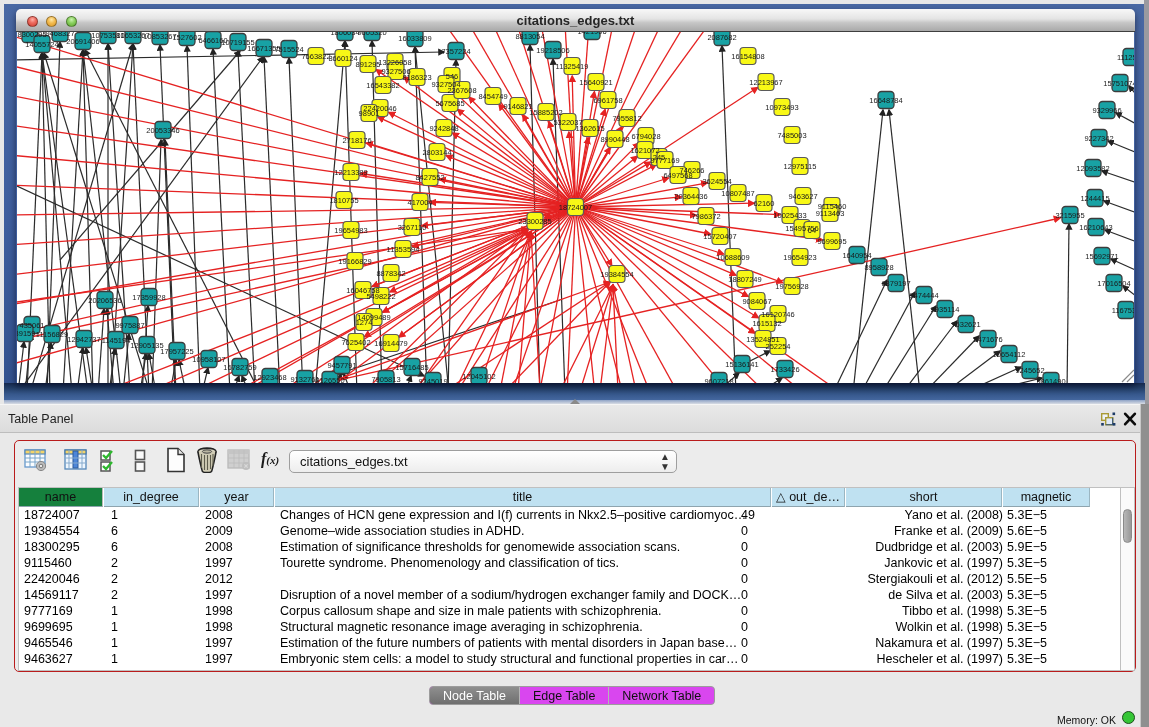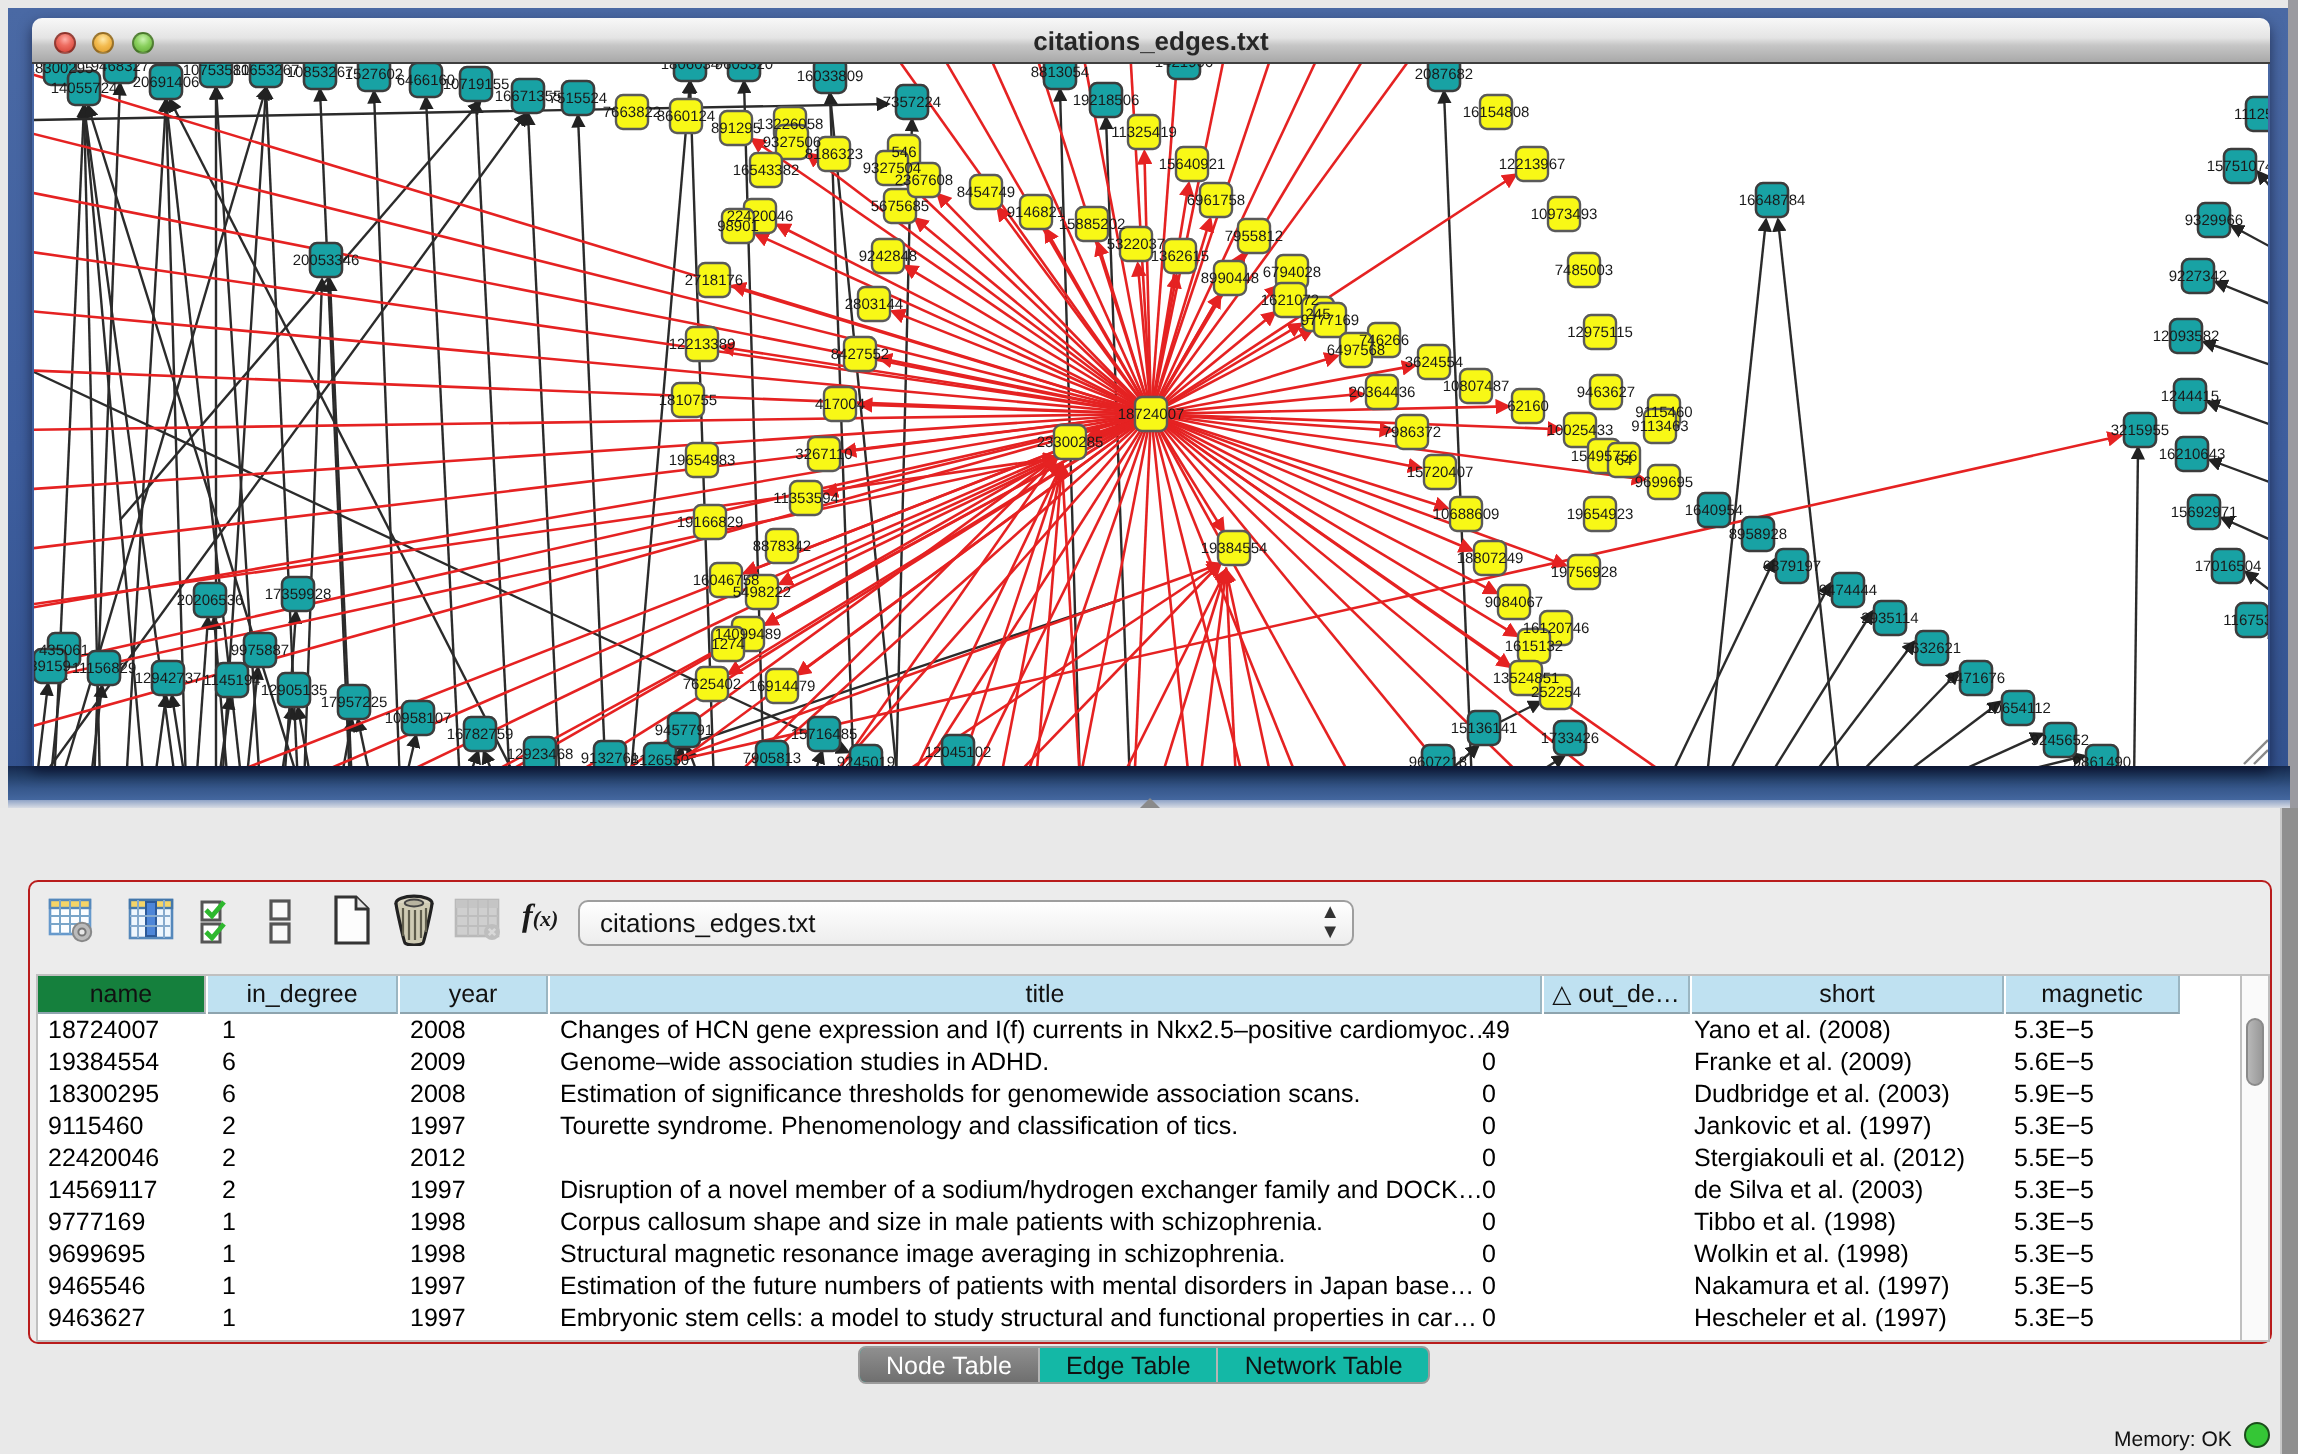--- a/index.html
+++ b/index.html
@@ -29,26 +29,26 @@
 #dd{position:absolute;left:274px;top:9px;width:388px;height:23px;background:linear-gradient(180deg,#ffffff,#ededed);border:1px solid #9e9e9e;border-radius:5px;font-size:13px;color:#111;line-height:21px;padding-left:10px}
 #dd .arr{position:absolute;right:6px;top:1px;font-size:10px;color:#333;line-height:10px}
 
 #tbl{position:absolute;left:3px;top:46px;width:1103px;height:184px;background:#fff;border:1px solid #c0c0c0;overflow:hidden;font-size:12.5px}
 #thead{position:absolute;left:0;top:0;height:19px;width:100%}
 .th{position:absolute;top:0;height:19px;background:#bfe1f1;border-right:1px solid #9bb6c2;border-bottom:1px solid #8ea4ae;text-align:center;font-size:12.5px;color:#111;line-height:18px}
 #tbody{position:absolute;left:0;top:19px;width:100%}
 .tr{position:relative;height:16px;line-height:16px;white-space:nowrap}
 .tr div{position:absolute;top:0;height:16px;overflow:hidden}
 .c0{left:5px;width:84px}.c1{left:92px;width:90px}.c2{left:186px;width:70px}.c3{left:261px;width:490px}
-.c4{left:722px;width:70px}.c5{left:828px;width:156px;text-align:left}.c6{left:988px;width:90px}
+.c4{left:722px;width:70px}.c5{left:828px;width:156px;text-align:right}.c6{left:988px;width:90px}
 
 #vsb{position:absolute;right:0;top:46px;width:15px;height:184px;background:#fafafa;border:1px solid #c0c0c0}
 #vsb .thumb{position:absolute;left:2px;top:21px;width:9px;height:34px;border-radius:5px;background:linear-gradient(90deg,#b8b8b8,#989898);border:1px solid #8a8a8a}
 
-#tabs{position:absolute;left:429px;top:269px;height:19px;display:flex;border:1px solid #9c9c9c;border-radius:4px;overflow:hidden;background:#14b8a6}
+#tabs{position:absolute;left:429px;top:282px;height:19px;display:flex;border:1px solid #9c9c9c;border-radius:4px;overflow:hidden;background:#d946ef}
 .tab{height:100%;font-size:12.5px;line-height:18px;padding:0 13px;color:#111}
 .tab.sel{background:linear-gradient(180deg,#8f8f8f,#6f6f6f);color:#fff}
 .tab+.tab{border-left:1px solid #b5b5b5}
 #mem{position:absolute;left:1057px;top:310px;font-size:10.5px;color:#111}
 #memdot{position:absolute;left:1122px;top:307px;width:13px;height:13px;border-radius:50%;background:#35c636;border:1.5px solid #1c4d1c}
 #redge{position:absolute;left:1140px;top:404px;width:9px;height:323px;background:#8f8f8f;border-left:1px solid #c8c8c8}
 #notch{position:absolute;left:570px;top:399px;width:0;height:0;border-left:5px solid transparent;border-right:5px solid transparent;border-bottom:5px solid #8a8a8a}
 </style></head>
 <body>
 <div id="stage">
@@ -567,20 +567,34 @@
         <text x="391" y="345.5">16914479</text>
         <text x="535" y="223.5">23300285</text>
         <text x="575.5" y="209.5">18724007</text>
       </g>
       <g stroke="#8a8a8a" stroke-width="1.2">
         <line x1="1122" y1="382" x2="1134" y2="370"></line>
         <line x1="1127" y1="382" x2="1134" y2="375"></line>
       </g>
     </svg>
   <div id="panel">
+    <div id="ptitle">
+        <span>Table Panel</span>
+      <svg style="position:absolute;right:25px;top:7px" width="15" height="14" viewBox="0 0 15 14">
+          <rect x="0.7" y="1.7" width="6.6" height="6.6" fill="#eef3fb" stroke="#a99a35" stroke-width="1.4"></rect>
+          <rect x="4.7" y="5.7" width="7" height="7" fill="#dfe9f8" stroke="#a99a35" stroke-width="1.4"></rect>
+          <path d="M4.7,12.7h7v-7" fill="none" stroke="#33557f" stroke-width="1.1"></path>
+          <rect x="11.5" y="0.5" width="2.6" height="2.6" fill="#1c3a66"></rect>
+          <rect x="0.2" y="11" width="2.6" height="2.6" fill="#1c3a66"></rect>
+          <rect x="11.8" y="11" width="2.6" height="2.6" fill="#1c3a66"></rect>
+        </svg>
+      <svg style="position:absolute;right:4px;top:7px" width="14" height="14" viewBox="0 0 14 14">
+          <path d="M2.2,1.8L11.8,12.2M11.8,1.8L2.2,12.2" stroke="#0c0c0c" stroke-width="2.6" stroke-linecap="round"></path>
+        </svg>
+    </div>
     <div id="inner">
       <div id="tbar">
         <svg class="ticon" style="left:8px" width="26" height="26" viewBox="0 0 26 26">
             <rect x="2" y="3" width="20" height="17" fill="#fbfdff" stroke="#6699cc" stroke-width="1.3"></rect>
             <rect x="2" y="3" width="20" height="4" fill="#f4d468" stroke="#5588bb" stroke-width="1.2"></rect>
             <path d="M7,3V20M12,3V20M17,3V20M2,11H22M2,15H22" stroke="#79a5c9" stroke-width="1"></path>
             <circle cx="18" cy="19" r="4.6" fill="#bbb" stroke="#888"></circle>
             <circle cx="18" cy="19" r="1.8" fill="#e8e8e8" stroke="#777"></circle>
           </svg>
         <svg class="ticon" style="left:48px" width="26" height="26" viewBox="0 0 26 26">

